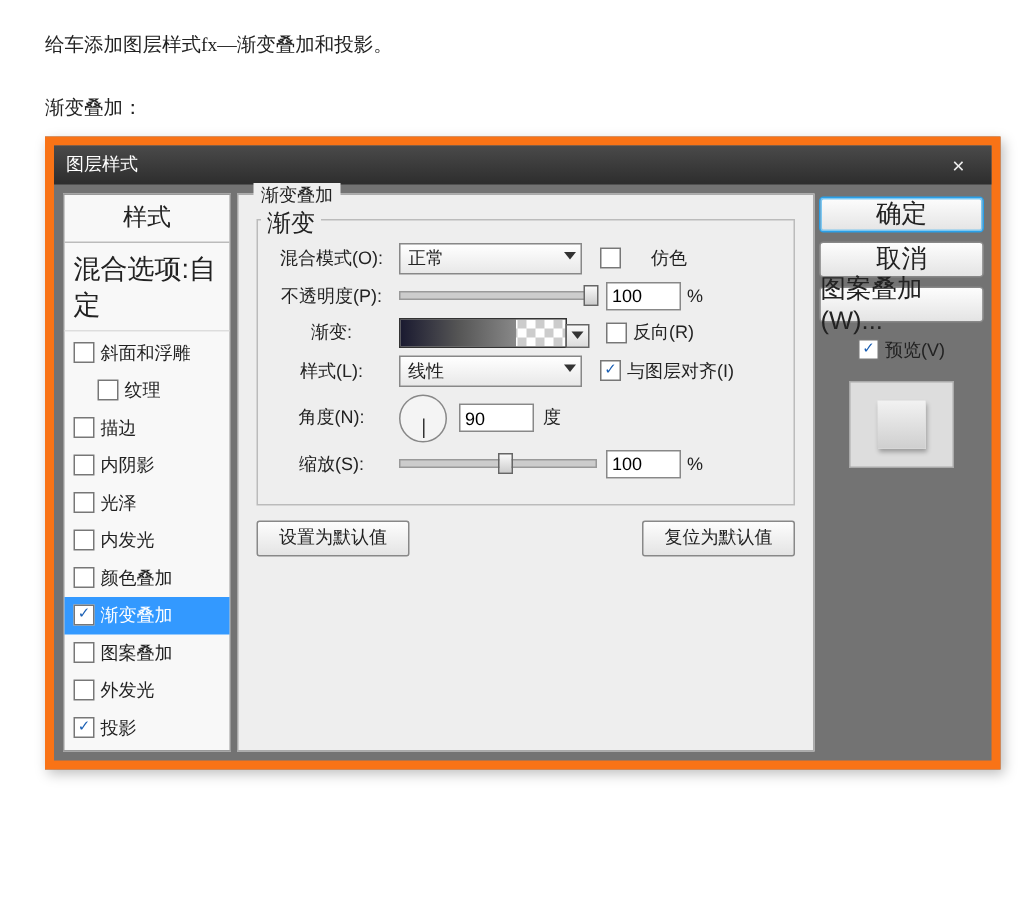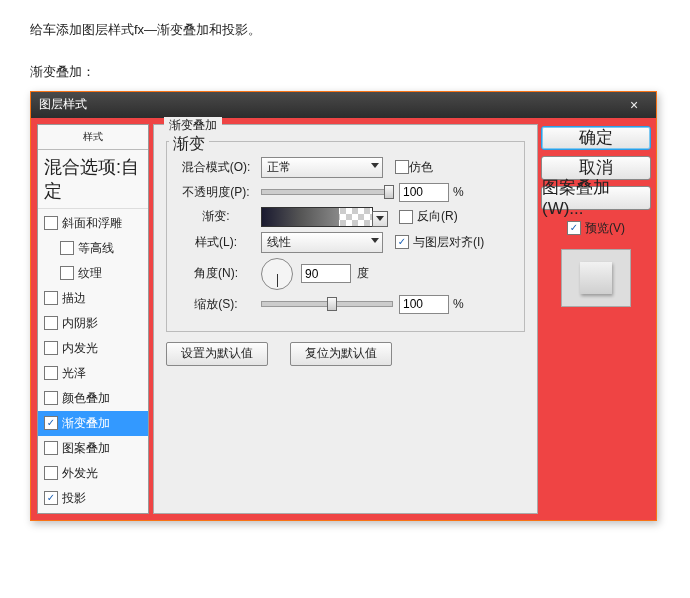--- a/index.html
+++ b/index.html
@@ -1,25 +1,25 @@
 <!DOCTYPE html>
 <html><head>
   <meta charset="utf-8">
   <style>
     body { margin:0; padding:20px 30px; font-family:"Microsoft YaHei",sans-serif; font-size:13px; background:#fff; color:#222; }
-    .desc { margin-bottom:22px; line-height:1.6; font-size:13px; }
+    .desc { margin-bottom:22px; line-height:1.6; font-size:13px;font-family:Liberation Serif, serif; }
     .caption { margin-bottom:10px; font-size:13px; }
-    .dialog { width:625px; border:1px solid #f97316; box-shadow:2px 3px 8px rgba(0,0,0,.25); background:#ef4444; }
+    .dialog { width:625px; border:6px solid #f97316; box-shadow:2px 3px 8px rgba(0,0,0,.25); background:#737373; }
     .titlebar { height:26px; background:linear-gradient(#4a4a4a,#2d2d2d); color:#fff; display:flex; align-items:center; padding:0 8px; font-size:12px; }
     .titlebar-spacer{flex:1}
     .close-x{width:28px;height:18px;display:flex;align-items:center;justify-content:center;color:#eee;font-size:14px;cursor:pointer}
     .body{display:flex;padding:6px;gap:4px}
     
     .sidebar{width:110px;border:1px solid #999;background:#f8f8f8}
-    .sidebar-head{padding:5px 6px;text-align:center;border-bottom:1px solid #bbb;font-size:10px}
+    .sidebar-head{padding:5px 6px;text-align:center;border-bottom:1px solid #bbb;font-size:16px}
     .sidebar-sub{padding:5px 6px;border-bottom:1px solid #ddd;font-size:18px}
     .sidebar-list{padding:2px 0}
     .sitem{padding:4px 6px;display:flex;align-items:center;gap:4px;font-size:12px;cursor:pointer}
     .sitem.indent{padding-left:22px}
     .sitem.sel{background:#3399ff;color:#fff}
     .cb{width:12px;height:12px;border:1px solid #777;background:#fff;display:inline-flex;align-items:center;justify-content:center;font-size:10px;color:#1a5fb4;line-height:1}
     
     .main{flex:1;display:flex;gap:4px}
     .group{flex:1;border:1px solid #aaa;padding:8px 12px 14px;background:#eee;position:relative}
     .group-title{position:absolute;top:-8px;left:10px;background:#eee;padding:0 5px;font-size:12px}
@@ -33,21 +33,21 @@
     .dd.style{width:110px}
     .slider{width:130px;height:4px;background:#ccc;border:1px solid #999;position:relative;margin-right:6px}
     .slider .thumb{position:absolute;top:-5px;width:8px;height:12px;background:linear-gradient(#fafafa,#ccc);border:1px solid #666}
     .numbox{width:42px;height:17px;border:1px solid #888;background:#fff;padding:0 3px;font-size:12px}
     .swatch{width:110px;height:18px;border:1px solid #333;background:linear-gradient(to right,#1a1a30,#555,#888 70%,transparent 70%),repeating-conic-gradient(#ccc 0 25%,#fff 0 50%);background-size:100% 100%,12px 12px;position:relative}
     .swatch .arr{position:absolute;right:-16px;top:3px;width:14px;height:14px;border:1px solid #666;background:linear-gradient(#fafafa,#ddd);display:flex;align-items:center;justify-content:center}
     .swatch .arr::after{content:"";border-left:4px solid transparent;border-right:4px solid transparent;border-top:5px solid #333}
     .angle{width:30px;height:30px;border:1px solid #888;border-radius:50%;position:relative;background:#f4f4f4}
     .angle::after{content:"";position:absolute;left:50%;top:50%;width:1px;height:13px;background:#333;transform-origin:top;transform:rotate(0deg)}
     .btn{height:22px;border:1px solid #888;background:linear-gradient(#fdfdfd,#e4e4e4);padding:0 14px;font-size:12px;display:inline-flex;align-items:center;cursor:pointer;border-radius:2px}
-    .btnrow{display:flex;gap:22px;justify-content:flex-start;margin-top:10px}
+    .btnrow{display:flex;gap:22px;justify-content:space-between;margin-top:10px}
     
     .rightcol{width:108px;display:flex;flex-direction:column;gap:6px;align-items:center;padding-top:2px}
     .rbtn{width:100%;height:22px;border:1px solid #888;background:linear-gradient(#fdfdfd,#e4e4e4);font-size:17px;display:flex;align-items:center;justify-content:center;border-radius:3px;cursor:pointer}
     .rbtn.primary{border:1px solid #2aa0e8;box-shadow:0 0 0 1px #7ec7f0 inset}
     .preview{display:flex;align-items:center;gap:4px;font-size:12px;margin-top:4px}
     .preview-swatch{width:68px;height:56px;border:1px solid #aaa;background:#ddd;margin-top:6px;display:flex;align-items:center;justify-content:center}
     .preview-swatch .inner{width:32px;height:32px;background:linear-gradient(#f2f2f2,#cfcfcf);box-shadow:1px 2px 3px rgba(0,0,0,.3)}
   </style>
 </head>
 <body>
@@ -66,41 +66,37 @@
     <div class="sidebar">
       <div class="sidebar-head">样式</div>
       <div class="sidebar-sub">混合选项:自定</div>
       <div class="sidebar-list" id="sidebar-list">
           <div class="sitem">
             <span class="cb"></span>
             <span>斜面和浮雕</span>
           </div>
           <div class="sitem indent">
             <span class="cb"></span>
-            <span>等高线</span>
-          </div>
-          <div class="sitem indent">
-            <span class="cb"></span>
             <span>纹理</span>
           </div>
           <div class="sitem">
             <span class="cb"></span>
             <span>描边</span>
           </div>
           <div class="sitem">
             <span class="cb"></span>
             <span>内阴影</span>
           </div>
           <div class="sitem">
             <span class="cb"></span>
+            <span>光泽</span>
+          </div>
+          <div class="sitem">
+            <span class="cb"></span>
             <span>内发光</span>
-          </div>
-          <div class="sitem">
-            <span class="cb"></span>
-            <span>光泽</span>
           </div>
           <div class="sitem">
             <span class="cb"></span>
             <span>颜色叠加</span>
           </div>
           <div class="sitem sel">
             <span class="cb">✓</span>
             <span>渐变叠加</span>
           </div>
           <div class="sitem">
@@ -125,21 +121,21 @@
           <span class="inner-title">渐变</span>
 
           <div class="row">
             <span class="row-label">混合模式(O):</span>
             <div class="dd blend">
                 <span>正常</span>
                 <span class="arr"></span>
               </div>
             <span style="width:12px"></span>
             <span class="cb"></span>
-            <span style="margin-left:0">仿色</span>
+            <span style="margin-left:20px">仿色</span>
           </div>
 
           <div class="row">
             <span class="row-label">不透明度(P):</span>
             <div class="slider">
                 <span class="thumb" style="left:122px"></span>
               </div>
             <input class="numbox" value="100" style="">
             <span style="margin-left:4px">%</span>
           </div>

